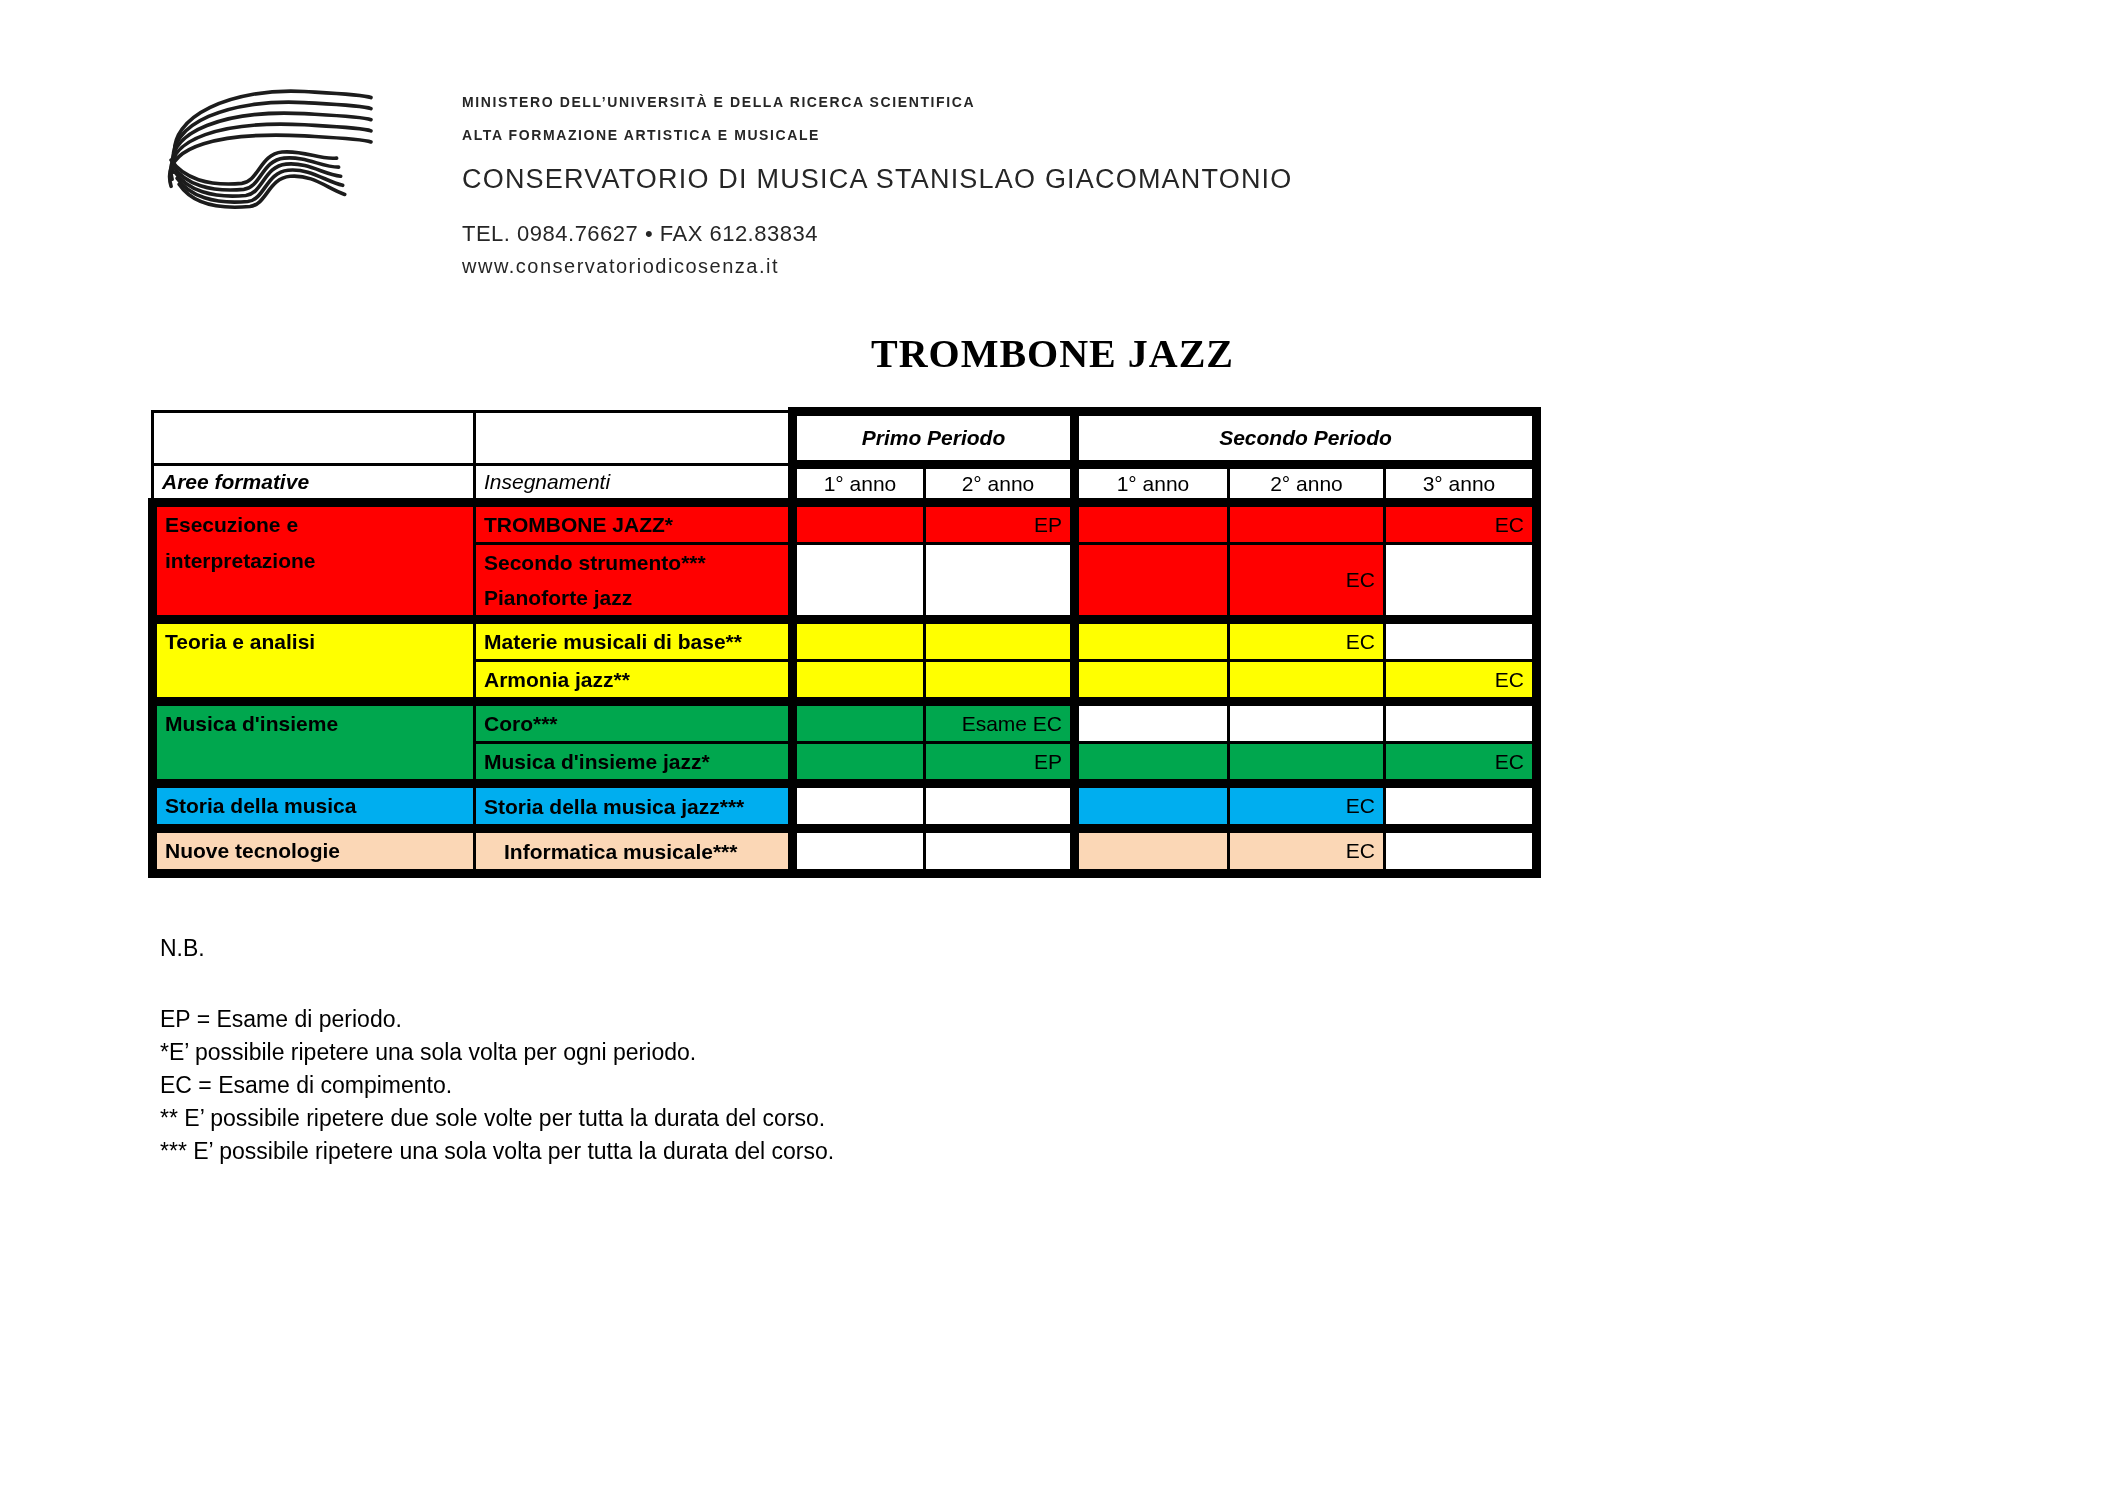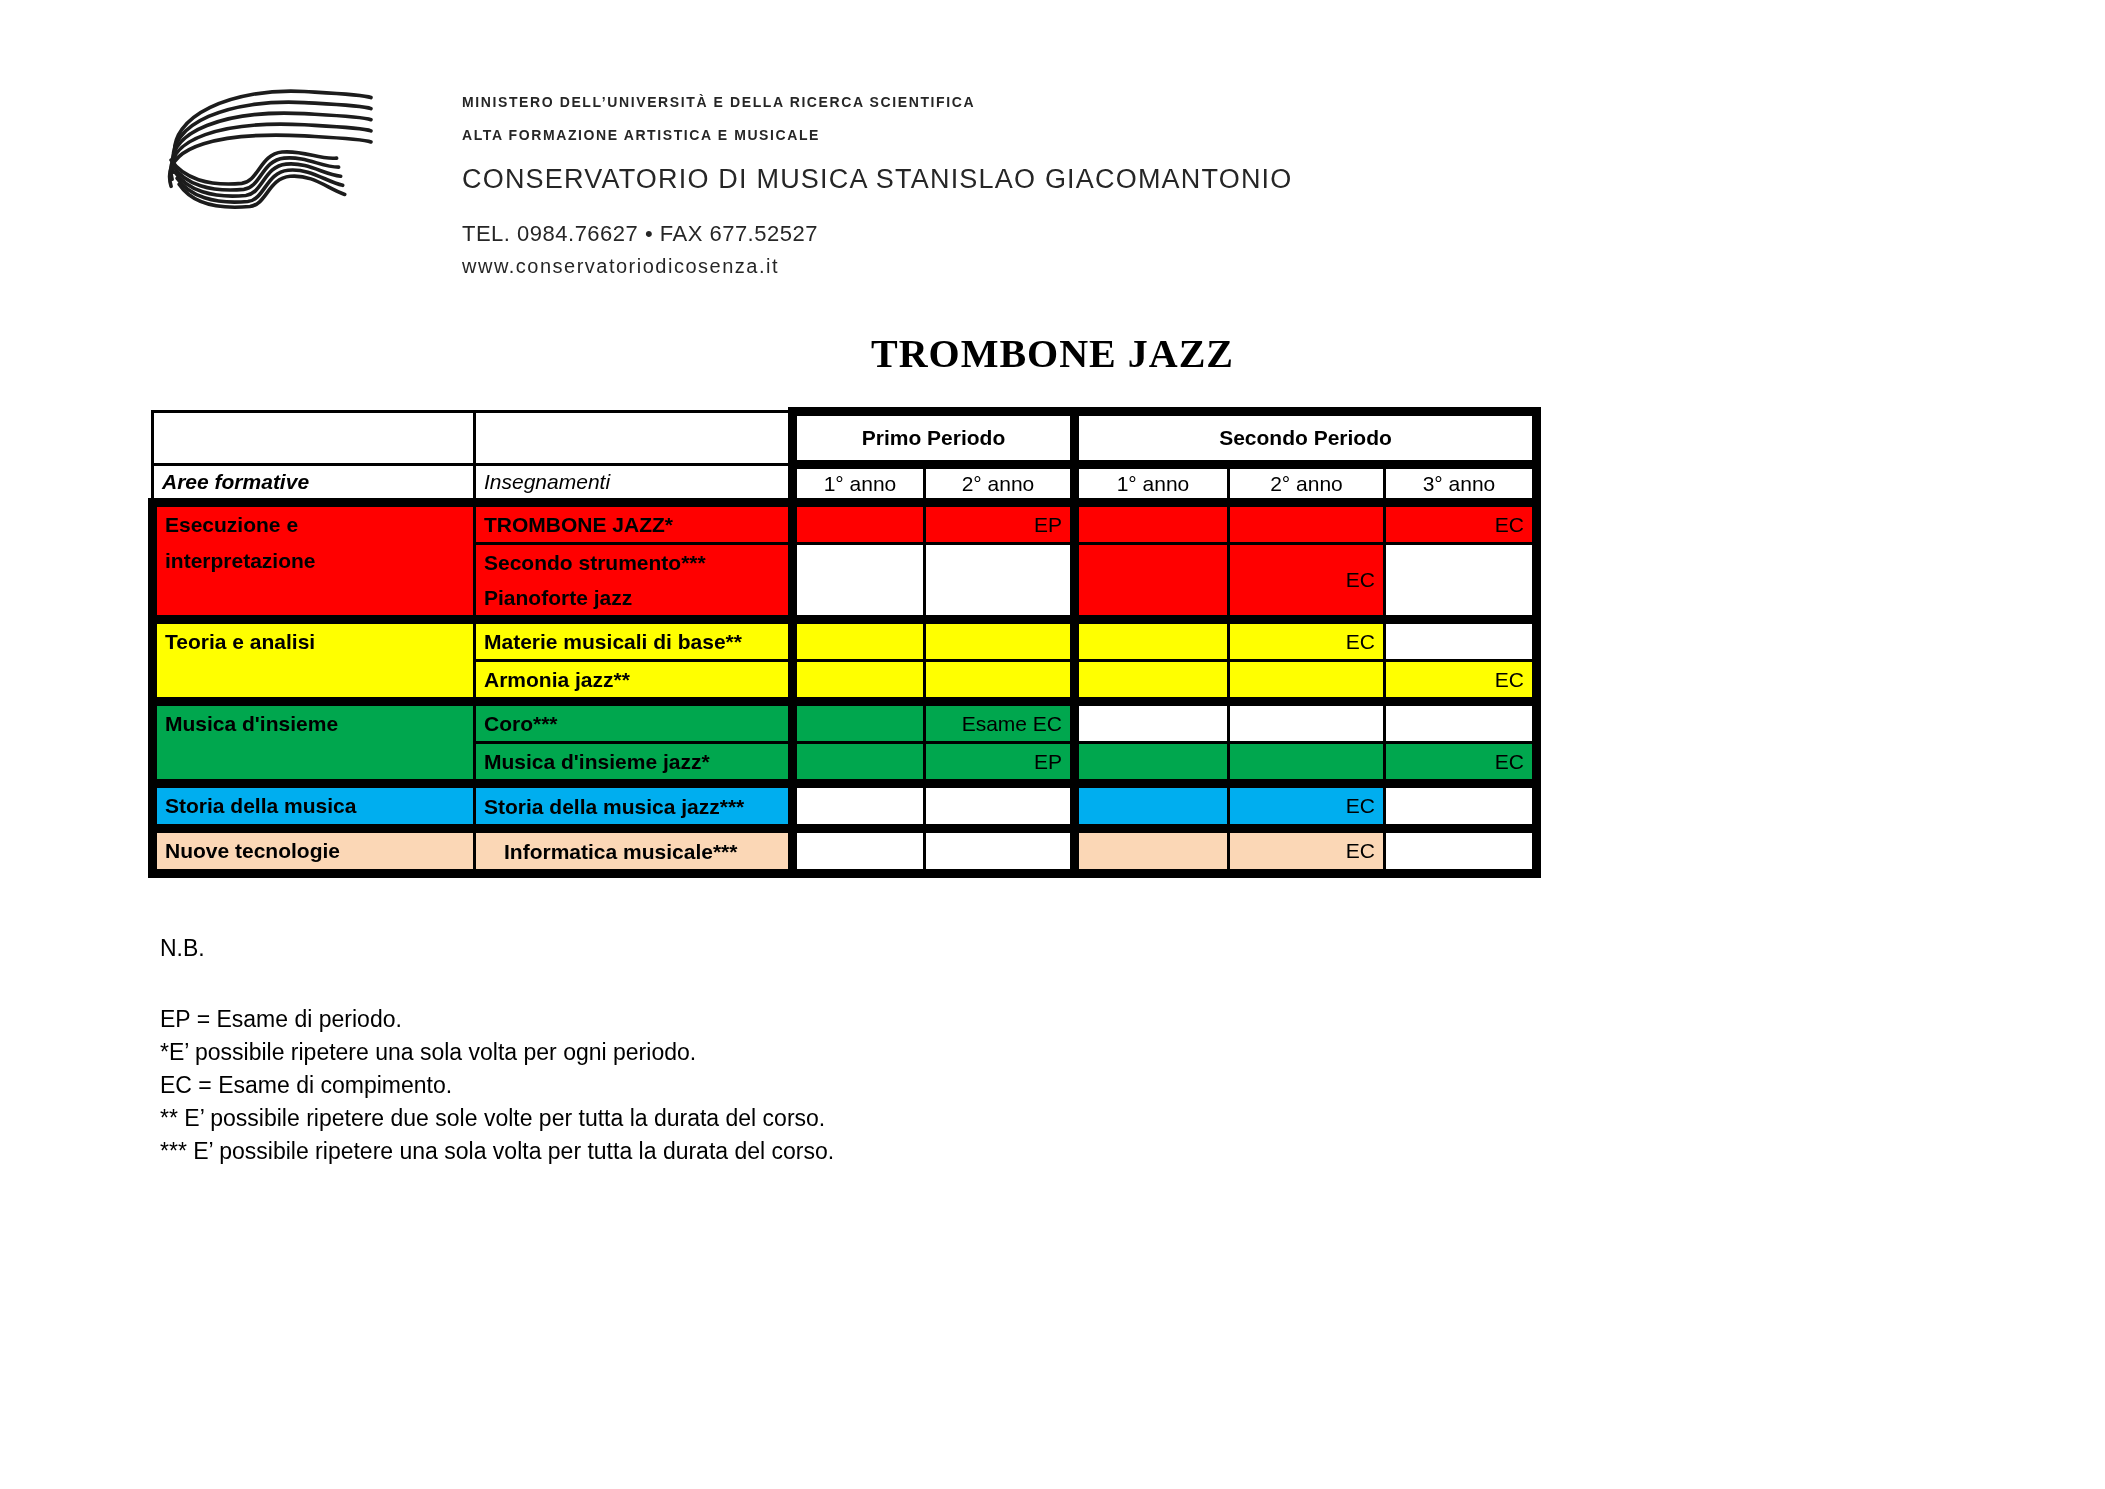--- a/index.html
+++ b/index.html
@@ -28,21 +28,21 @@
     border:3px solid #000;box-sizing:border-box;height:34px;
     font-size:21px;padding:0 8px;overflow:hidden;white-space:nowrap;background:#fff;
   }
   .bt{border-top-width:9px !important;}
   .bb{border-bottom-width:9px !important;}
   .bl{border-left-width:9px !important;}
   .br{border-right-width:9px !important;}
   tr.rowA{height:53px;}
   tr.rowB{height:38px;}
   tr.tall{height:76px;}
-  td.periodo{font-weight:bold;font-size:22px;text-align:center;}
+  td.periodo{font-weight:bold;font-size:22px;text-align:center;font-style:italic;}
   td.colhead{font-style:italic;text-align:left;}
   td.area-h{font-weight:bold;}
   td.anno{text-align:center;}
   td.lbl{font-weight:bold;text-align:left;line-height:35px;}
   td.area{vertical-align:top;padding-top:4px;line-height:36px;white-space:normal;}
   td.mark{text-align:right;padding-right:9px;}
   
   .notes{position:absolute;left:160px;top:932px;font-size:23px;}
   .nb{line-height:33px;}
   .note-lines{margin-top:38px;}
@@ -63,21 +63,21 @@
     <path d="M 12 84 C 24 102, 49 110, 82 107 C 99 105, 100 78, 122 76 C 144 74, 159 86, 176 88"></path>
     <path d="M 14 90 C 26 108, 51 116, 84 113 C 101 111, 102 84, 124 82 C 146 80, 161 93, 178 97"></path>
     <path d="M 16 96 C 28 114, 53 121, 86 118 C 103 116, 104 90, 126 88 C 148 86, 163 100, 180 106"></path>
   </g>
 </svg>
 
 <div class="org">
   <div class="org-line1">MINISTERO DELL’UNIVERSITÀ E DELLA RICERCA SCIENTIFICA</div>
   <div class="org-line2">ALTA FORMAZIONE ARTISTICA E MUSICALE</div>
   <div class="org-line3">CONSERVATORIO DI MUSICA STANISLAO GIACOMANTONIO</div>
-  <div class="org-line5">TEL. 0984.76627 • FAX 677.52527</div>
+  <div class="org-line5">TEL. 0984.76627 • FAX 612.83834</div>
   <div class="org-line6">www.conservatoriodicosenza.it</div>
 </div>
 
 <div class="doc-title">TROMBONE JAZZ</div>
 
 <table class="curr">
   <colgroup>
     <col style="width:322px">
       <col style="width:318px">
     <col style="width:132px">

